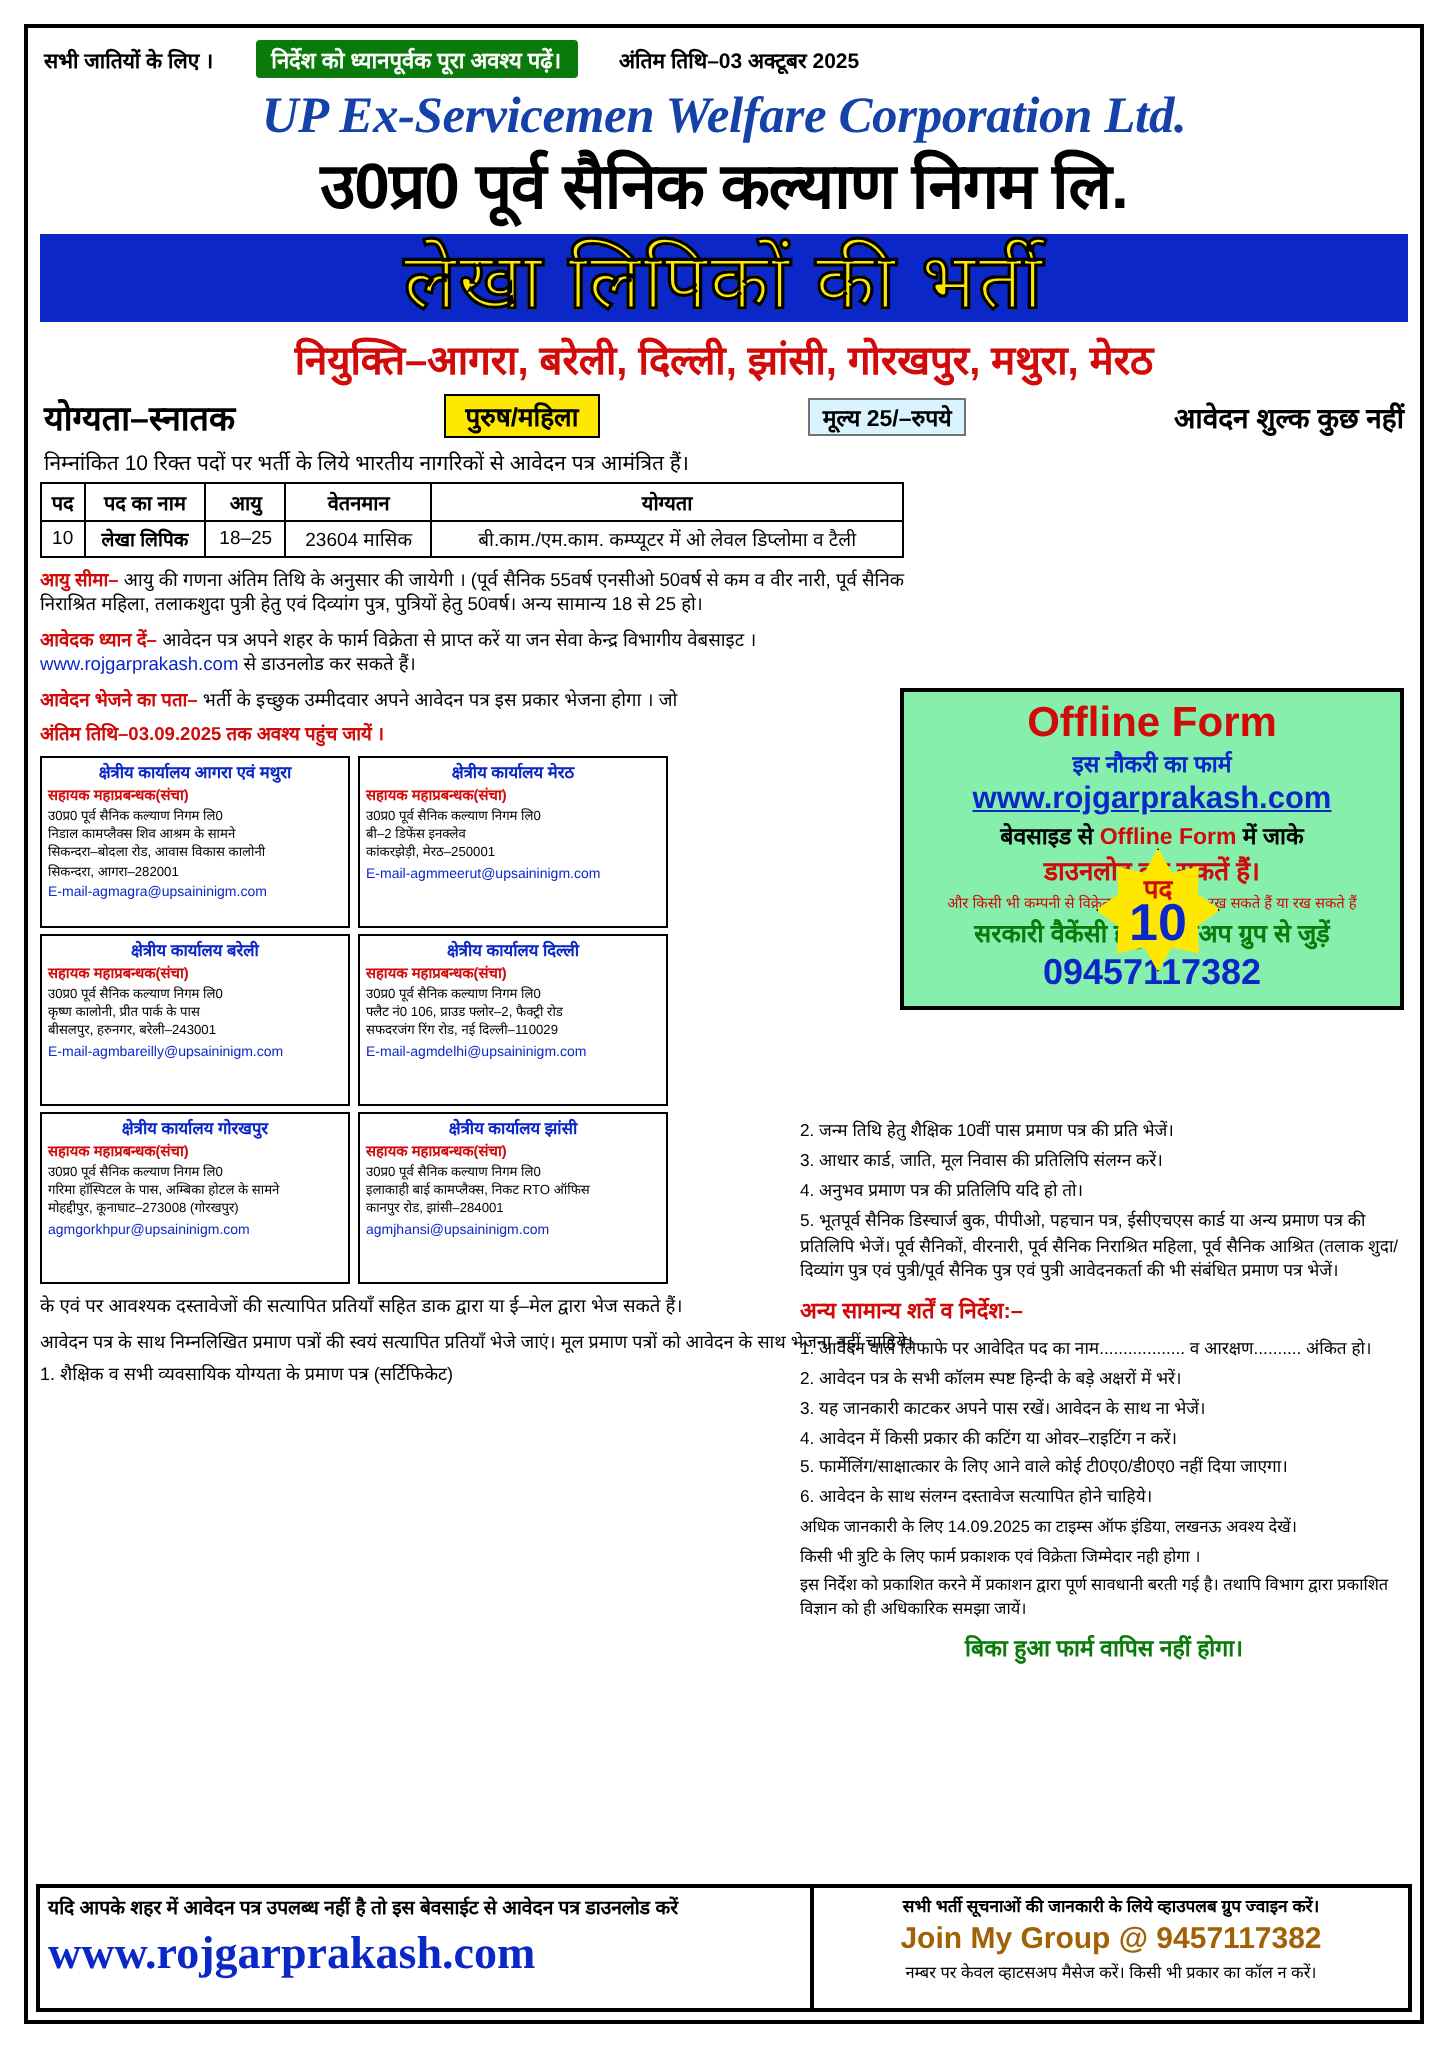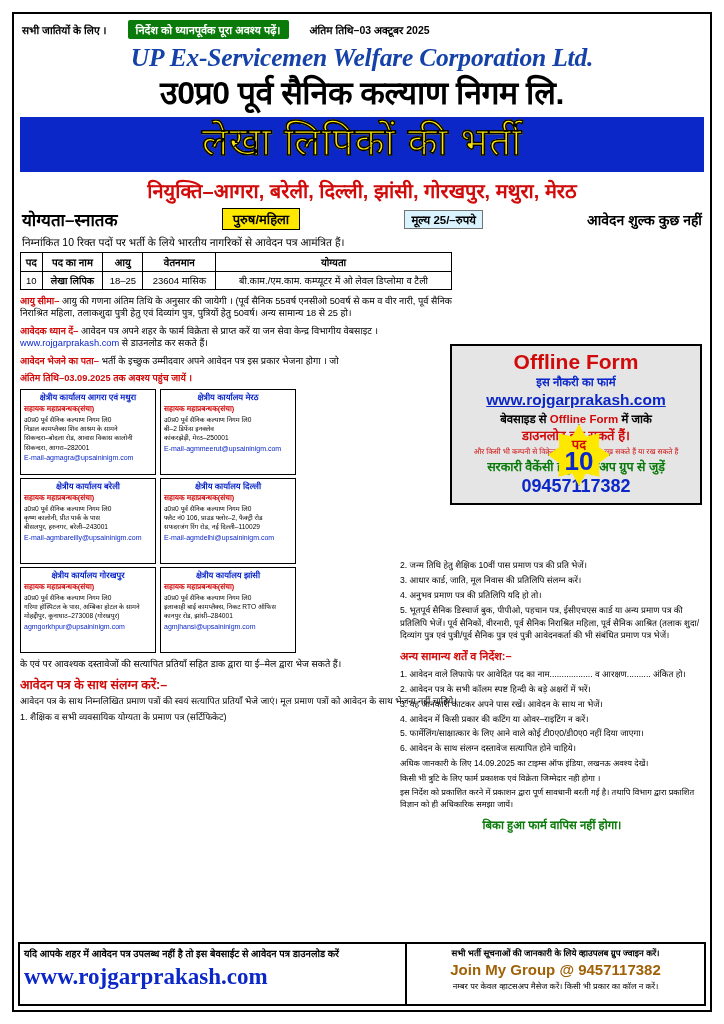--- a/index.html
+++ b/index.html
@@ -52,21 +52,21 @@
     font-weight:bold;
     font-size:32px;
     line-height:1.05;
     margin-top:4px;
     color:#000;
     letter-spacing:-0.5px;
   }
   .blueband{
     background:#0b27c8;
     margin-top:6px;
-    padding:5px 0 11px 0;
+    padding:5px 0 0 0;
     text-align:center;
   }
   .blueband span{
     color:#ffe800;
     font-weight:bold;
     font-size:39px;
     letter-spacing:1px;
     line-height:1;
     -webkit-text-stroke:0.4px #000;
   }
@@ -106,21 +106,21 @@
   .tbl th{font-weight:bold;font-size:10px;}
   .tbl td.name{font-weight:bold;}
   
   .leftcol{width:440px;}
   .para{font-size:9.3px;line-height:1.35;margin-top:5px;color:#000;}
   .para .blue{color:#0b27c8;}
   .lbl-red{color:#d10a0a;font-weight:bold;}
   
   .rightbox{
     position:absolute;right:8px;top:330px;width:236px;
-    border:2px solid #000;background:#e5e5e5;
+    border:2px solid #000;background:#86efac;
     padding:4px 6px 6px 6px;text-align:center;
   }
   .rightbox .t1{color:#d10a0a;font-weight:bold;font-size:21px;line-height:1.1;}
   .rightbox .t2{color:#0b27c8;font-weight:bold;font-size:11.5px;margin-top:1px;}
   .rightbox .t3{color:#0b27c8;font-weight:bold;font-size:15.5px;margin-top:2px;text-decoration:underline;}
   .rightbox .t4{font-weight:bold;font-size:11.5px;margin-top:3px;line-height:1.35;}
   .rightbox .t4 .rd{color:#d10a0a;}
   .rightbox .t5{color:#d10a0a;font-weight:bold;font-size:13px;line-height:1.25;}
   .rightbox .t6{font-size:7.4px;color:#d10a0a;margin-top:3px;line-height:1.25;}
   .rightbox .t7{color:#0a7a0a;font-weight:bold;font-size:12.5px;margin-top:2px;}
@@ -130,21 +130,21 @@
     position:absolute;right:100px;top:410px;width:62px;height:62px;
   }
   .badge .star{
     position:absolute;inset:0;background:#ffe800;border:1px solid #000;
     clip-path:polygon(50% 0%,61% 20%,83% 15%,82% 37%,100% 50%,82% 63%,83% 85%,61% 80%,50% 100%,39% 80%,17% 85%,18% 63%,0% 50%,18% 37%,17% 15%,39% 20%);
   }
   .badge .b1{position:absolute;width:100%;top:11px;text-align:center;font-weight:bold;font-size:13px;color:#d10a0a;}
   .badge .b2{position:absolute;width:100%;top:24px;text-align:center;font-weight:bold;font-size:26px;color:#0b27c8;line-height:1;}
   
   .addr-wrap{display:flex;gap:4px;margin-top:4px;}
-  .addr-col{width:136px;}
+  .addr-col{width:155px;}
   .addr-box{
     border:1px solid #000;padding:2px 3px;margin-bottom:3px;
     font-size:6.6px;line-height:1.4;min-height:86px;box-sizing:border-box;
   }
   .addr-box .h{color:#0b27c8;font-weight:bold;font-size:8.3px;display:block;text-align:center;}
   .addr-box .sub{color:#d10a0a;font-weight:bold;font-size:7.4px;display:block;margin-top:1px;}
   .addr-box .mail{color:#0b27c8;font-size:7px;display:block;margin-top:1px;}
   
   .rightcol{
     position:absolute;left:386px;top:545px;width:304px;font-size:8.6px;line-height:1.5;
@@ -313,21 +313,20 @@
           <span>इलाकाही बाई कामप्लैक्स, निकट RTO ऑफिस</span><br>
           <span>कानपुर रोड, झांसी–284001</span>
           <span class="mail">agmjhansi@upsaininigm.com</span>
         </div>
       </div>
     </div>
 
     <div class="para" style="width:440px;margin-top:2px;">के एवं पर आवश्यक दस्तावेजों की सत्यापित प्रतियाँ सहित डाक द्वारा या ई–मेल द्वारा भेज सकते हैं।</div>
 
     <div class="attach" style="width:440px;">
-      <div class="h">आवेदन पत्र के साथ संलग्न करें:–</div>
       <div style="font-size:9px;line-height:1.45;">आवेदन पत्र के साथ निम्नलिखित प्रमाण पत्रों की स्वयं सत्यापित प्रतियाँ भेजे जाएं। मूल प्रमाण पत्रों को आवेदन के साथ भेजना नहीं चाहिये।</div>
       <div style="font-size:9px;margin-top:3px;">1. शैक्षिक व सभी व्यवसायिक योग्यता के प्रमाण पत्र  (सर्टिफिकेट)</div>
     </div>
 
     <div class="rightcol">
       <div class="item">2. जन्म तिथि हेतु शैक्षिक 10वीं पास प्रमाण पत्र की प्रति भेजें।</div>
       <div class="item">3. आधार कार्ड, जाति, मूल निवास की प्रतिलिपि संलग्न करें।</div>
       <div class="item">4. अनुभव प्रमाण पत्र की प्रतिलिपि यदि हो तो।</div>
       <div class="item">5. भूतपूर्व सैनिक डिस्चार्ज बुक, पीपीओ, पहचान पत्र, ईसीएचएस कार्ड या अन्य प्रमाण पत्र की प्रतिलिपि भेजें। पूर्व सैनिकों, वीरनारी, पूर्व सैनिक निराश्रित महिला, पूर्व सैनिक आश्रित (तलाक शुदा/दिव्यांग पुत्र एवं पुत्री/पूर्व सैनिक पुत्र एवं पुत्री आवेदनकर्ता की भी संबंधित प्रमाण पत्र भेजें।</div>
 

